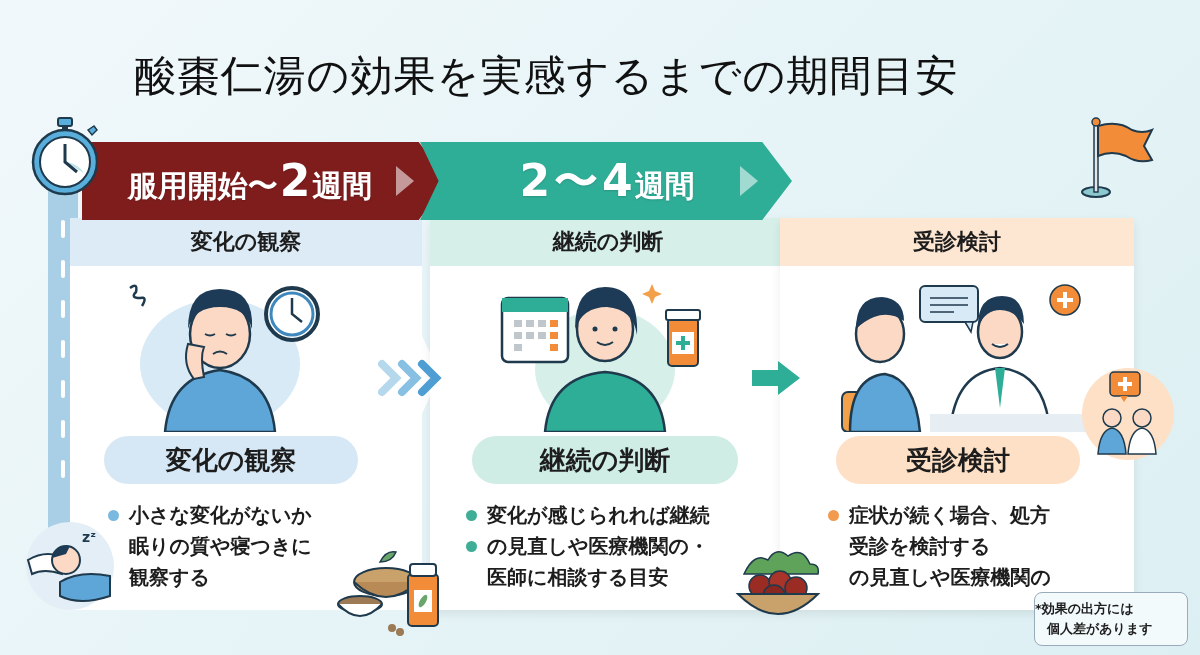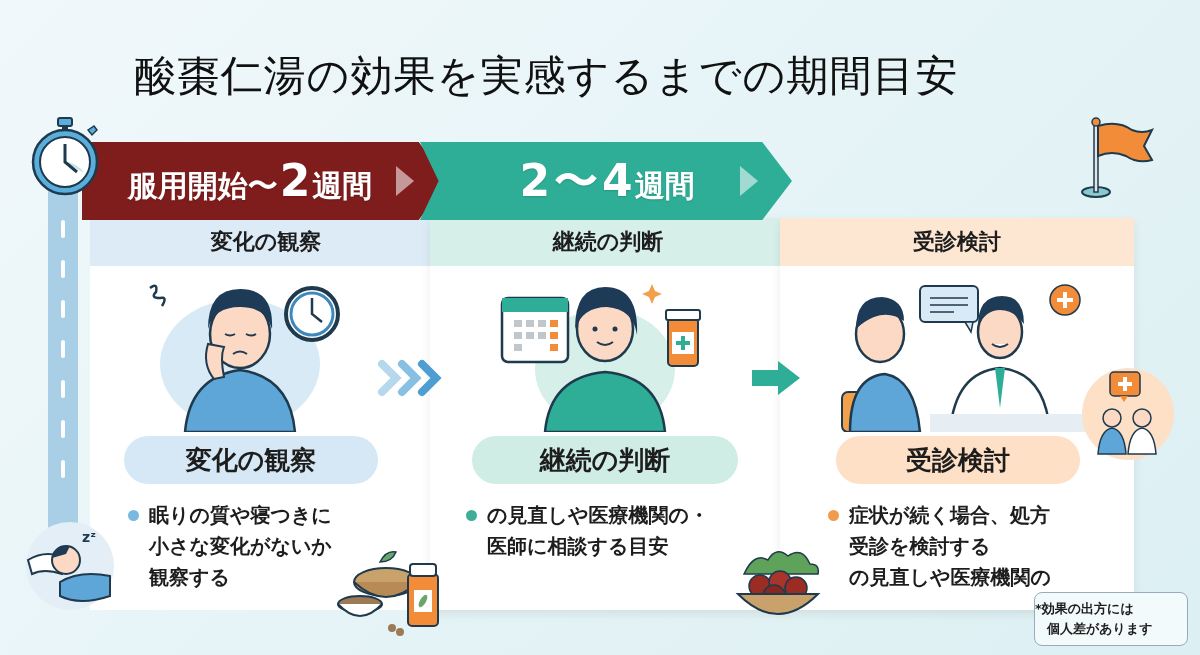--- a/index.html
+++ b/index.html
@@ -24,21 +24,21 @@
     background: #a9cfe6;
   }
   .road-dash {
     position: absolute; left: 13px; width: 4px; height: 18px; background: #fff; border-radius: 2px;
   }
   
   .panel {
     position: absolute; top: 218px; height: 392px; background: #fff;
     box-shadow: 0 4px 10px rgba(0,0,0,0.08);
   }
-  .p1 { left: 90px; width: 352px; clip-path: polygon(0 0, 100% 0, 100% 30%, 105% 40%, 100% 50%, 100% 100%, 0 100%); }
+  .p1 { left: 70px; width: 352px; clip-path: polygon(0 0, 100% 0, 100% 30%, 105% 40%, 100% 50%, 100% 100%, 0 100%); }
   .p2 { left: 430px; width: 356px; }
   .p3 { left: 780px; width: 354px; border-bottom-right-radius: 14px; }
   .p1::after, .p2::after {
     content: ""; position: absolute; right: -28px; top: 60px; width: 30px; height: 230px;
     background: #fff;
     clip-path: polygon(0 0, 0 100%, 100% 60%, 100% 40%);
   }
   .sub-band {
     position: absolute; left: 0; right: 0; top: 0; height: 48px;
     display: flex; align-items: center; justify-content: center;
@@ -128,22 +128,22 @@
       <path d="M118 70 q-6 20 6 35 l10 -2 q-4 -20 0 -30z" fill="#fbd9c4" stroke="#1f3a4d" stroke-width="2"></path>
       <circle cx="222" cy="40" r="26" fill="#fff" stroke="#1f3a4d" stroke-width="4"></circle>
       <circle cx="222" cy="40" r="21" fill="#fff" stroke="#3f88bd" stroke-width="3"></circle>
       <path d="M222 24 v16 l10 8" stroke="#1f3a4d" stroke-width="2.5" fill="none"></path>
     </svg>
     <div class="pill">変化の観察</div>
     <div class="bullets">
       <div class="bullet">
         <span class="dot"></span>
         <div>
+          <div>小さな変化がないか</div>
           <div>眠りの質や寝つきに</div>
-          <div>小さな変化がないか</div>
           <div>観察する</div>
         </div>
       </div>
     </div>
   </div>
 
   <div class="panel p2">
     <div class="sub-band">継続の判断</div>
     <svg class="illus" viewBox="0 0 356 158">
       <ellipse cx="175" cy="95" rx="70" ry="60" fill="#d7efe9"></ellipse>
@@ -173,20 +173,26 @@
       <rect x="236" y="36" width="34" height="10" rx="2" fill="#fff" stroke="#1f3a4d" stroke-width="2"></rect>
       <rect x="242" y="58" width="22" height="22" fill="#fff"></rect>
       <path d="M253 62 v14 M246 69 h14" stroke="#2fae97" stroke-width="4"></path>
       <path d="M222 10 l3 7 7 3 -7 3 -3 7 -3 -7 -7 -3 7 -3z" fill="#f2a04a"></path>
     </svg>
     <div class="pill">継続の判断</div>
     <div class="bullets">
       <div class="bullet">
         <span class="dot"></span>
         <div>
+            <div>変化が感じられれば継続</div>
+          </div>
+      </div>
+      <div class="bullet">
+        <span class="dot"></span>
+        <div>
           <div>の見直しや医療機関の・</div>
           <div>医師に相談する目安</div>
         </div>
       </div>
     </div>
   </div>
 
   <div class="panel p3">
     <div class="sub-band">受診検討</div>
     <svg class="illus" viewBox="0 0 354 158">

